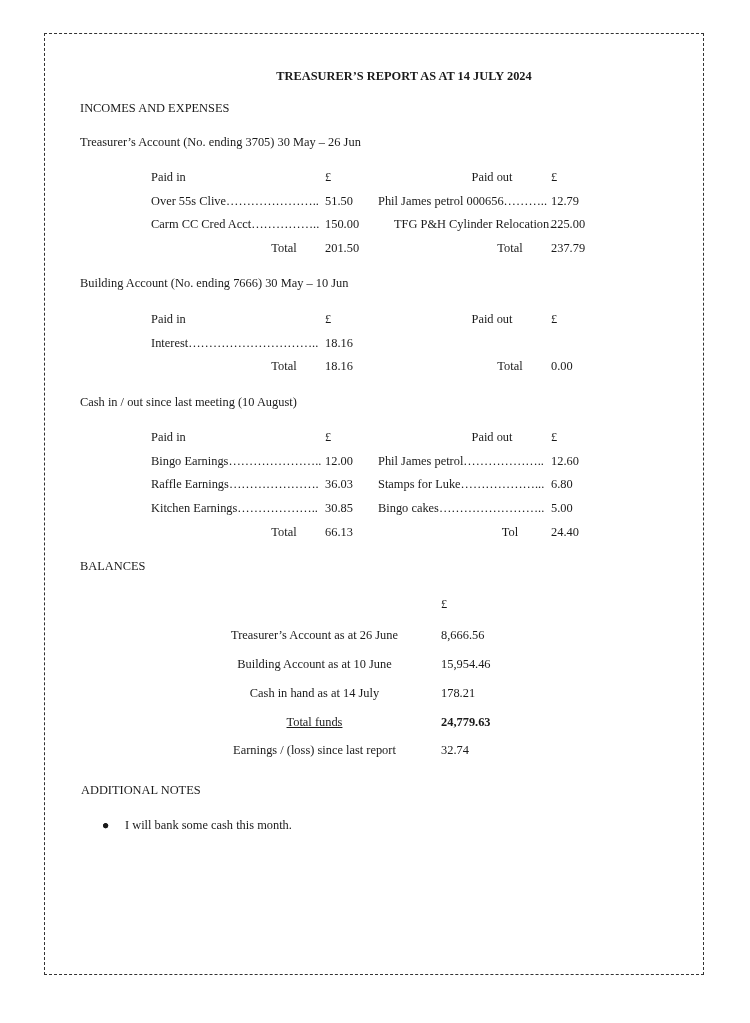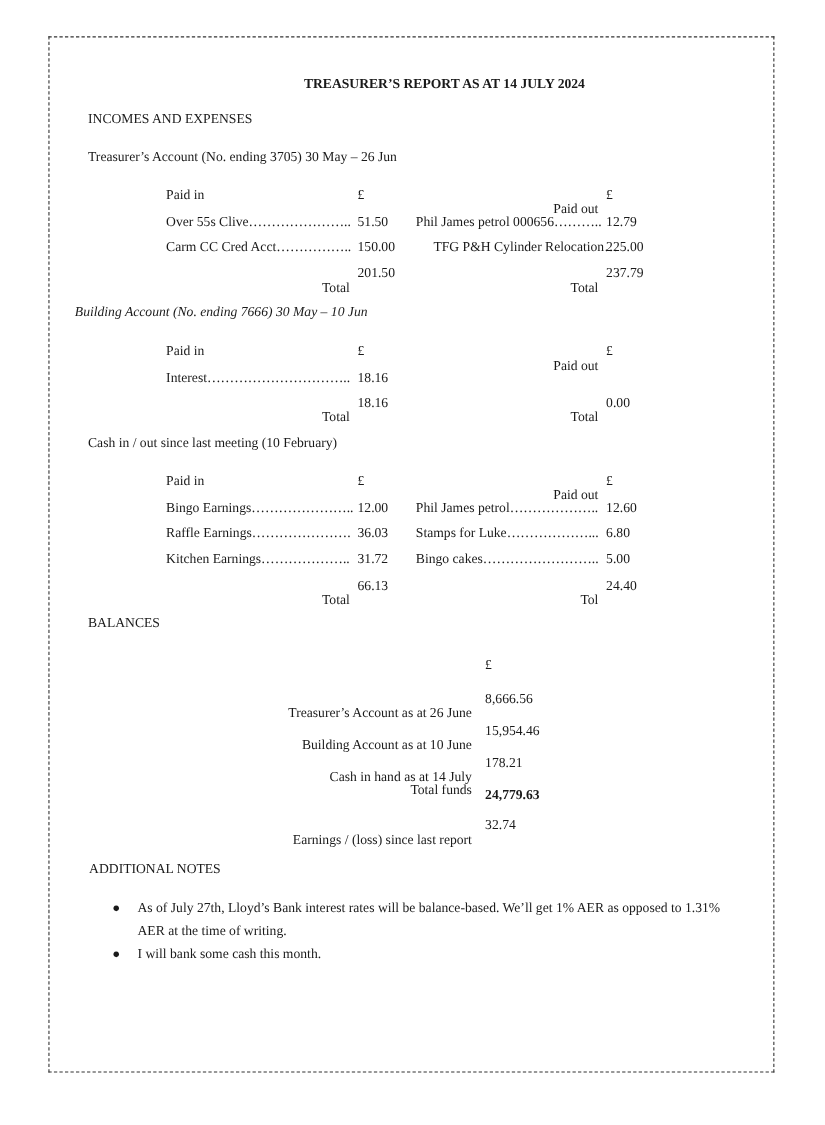--- a/index.html
+++ b/index.html
@@ -7,21 +7,21 @@
     width: 750px; height: 1023px; position: relative; overflow: hidden;
     font-family: "Liberation Serif", "DejaVu Serif", serif;
     color: #1a1a1a; font-size: 12.4px;
   }
   .frame {
     position: absolute; left: 44px; top: 33px; width: 660px; height: 942px;
     border: 1.4px dashed #333; box-sizing: border-box;
   }
   .abs { position: absolute; white-space: nowrap; }
   .title { left: 0; width: 750px; text-align: center; top: 69px; font-weight: bold; font-size: 12.4px; padding-left: 29px; }
-  .r { text-align: right; margin-top: 13px; }
+  .r { text-align: center; }
   .bold { font-weight: bold; }
   ul.notes { position: absolute; left: 100px; top: 815px; width: 580px; margin: 0; padding: 0; list-style: none; }
   ul.notes li { position: relative; padding-left: 25px; line-height: 21px; margin-bottom: 0px; }
   ul.notes li .bullet { position: absolute; left: 2px; top: 0; font-size: 12px; }
 </style>
 </head>
 <body>
 
 <div class="frame"></div>
 
@@ -49,60 +49,60 @@
   </div>
   <div>
     <div class="abs r" style="left:250px;width:68px;top:241px;">Total</div>
     <div class="abs" style="left:325px;top:241px;">201.50</div>
     <div class="abs r" style="left:476px;width:68px;top:241px;">Total</div>
     <div class="abs" style="left:551px;top:241px;">237.79</div>
   </div>
 </div>
 
 <div>
-  <div class="abs" style="left:68px;top:276px;font-style:italic;">Building Account (No. ending 7666) 30 May – 10 Jun</div>
+  <div class="abs" style="left:80px;top:276px;">Building Account (No. ending 7666) 30 May – 10 Jun</div>
   <div class="abs" style="left:151px;top:312px;">Paid in</div>
   <div class="abs" style="left:325px;top:312px;">£</div>
   <div class="abs r" style="left:440px;width:104px;top:312px;">Paid out</div>
   <div class="abs" style="left:551px;top:312px;">£</div>
 
   <div>
     <div class="abs" style="left:151px;top:336px;">Interest…………………………..</div>
     <div class="abs" style="left:325px;top:336px;">18.16</div>
   </div>
   <div>
     <div class="abs r" style="left:250px;width:68px;top:359px;">Total</div>
     <div class="abs" style="left:325px;top:359px;">18.16</div>
     <div class="abs r" style="left:476px;width:68px;top:359px;">Total</div>
     <div class="abs" style="left:551px;top:359px;">0.00</div>
   </div>
 </div>
 
 <div>
-  <div class="abs" style="left:80px;top:395px;">Cash in / out since last meeting (10 February)</div>
+  <div class="abs" style="left:80px;top:395px;">Cash in / out since last meeting (10 August)</div>
   <div class="abs" style="left:151px;top:430px;">Paid in</div>
   <div class="abs" style="left:325px;top:430px;">£</div>
   <div class="abs r" style="left:440px;width:104px;top:430px;">Paid out</div>
   <div class="abs" style="left:551px;top:430px;">£</div>
 
   <div>
     <div class="abs" style="left:151px;top:454px;">Bingo Earnings…………………..</div>
     <div class="abs" style="left:325px;top:454px;">12.00</div>
     <div class="abs" style="left:378px;top:454px;">Phil James petrol………………..</div>
     <div class="abs" style="left:551px;top:454px;">12.60</div>
   </div>
   <div>
     <div class="abs" style="left:151px;top:477px;">Raffle Earnings………………….</div>
     <div class="abs" style="left:325px;top:477px;">36.03</div>
     <div class="abs" style="left:378px;top:477px;">Stamps for Luke………………...</div>
     <div class="abs" style="left:551px;top:477px;">6.80</div>
   </div>
   <div>
     <div class="abs" style="left:151px;top:501px;">Kitchen Earnings………………..</div>
-    <div class="abs" style="left:325px;top:501px;">31.72</div>
+    <div class="abs" style="left:325px;top:501px;">30.85</div>
     <div class="abs" style="left:378px;top:501px;">Bingo cakes……………………..</div>
     <div class="abs" style="left:551px;top:501px;">5.00</div>
   </div>
   <div>
     <div class="abs r" style="left:250px;width:68px;top:525px;">Total</div>
     <div class="abs" style="left:325px;top:525px;">66.13</div>
     <div class="abs r" style="left:476px;width:68px;top:525px;">Tol</div>
     <div class="abs" style="left:551px;top:525px;">24.40</div>
   </div>
 </div>
@@ -117,34 +117,33 @@
   </div>
   <div>
     <div class="abs r" style="left:200px;width:229px;top:657px;">Building Account as at 10 June</div>
     <div class="abs" style="left:441px;top:657px;text-align:right;">15,954.46</div>
   </div>
   <div>
     <div class="abs r" style="left:200px;width:229px;top:686px;">Cash in hand as at 14 July</div>
     <div class="abs" style="left:441px;top:686px;">178.21</div>
   </div>
   <div>
-    <div class="abs r" style="left:200px;width:229px;top:698px;">Total funds</div>
+    <div class="abs r" style="left:200px;width:229px;top:715px;text-decoration:underline;">Total funds</div>
     <div class="abs bold" style="left:441px;top:715px;">24,779.63</div>
   </div>
   <div>
     <div class="abs r" style="left:200px;width:229px;top:743px;">Earnings / (loss) since last report</div>
     <div class="abs" style="left:441px;top:743px;">32.74</div>
   </div>
 </div>
 
 <div>
   <div class="abs" style="left:81px;top:783px;">ADDITIONAL NOTES</div>
   <ul class="notes">
     <li>
       <span class="bullet">●</span>
-      <span>As of July 27th, Lloyd’s Bank interest rates will be balance-based. We’ll get 1% AER as opposed to 1.31% AER at the time of writing.</span>
     </li>
     <li>
       <span class="bullet">●</span>
       <span>I will bank some cash this month.</span>
     </li>
   </ul>
 </div>
 
 </body></html>

